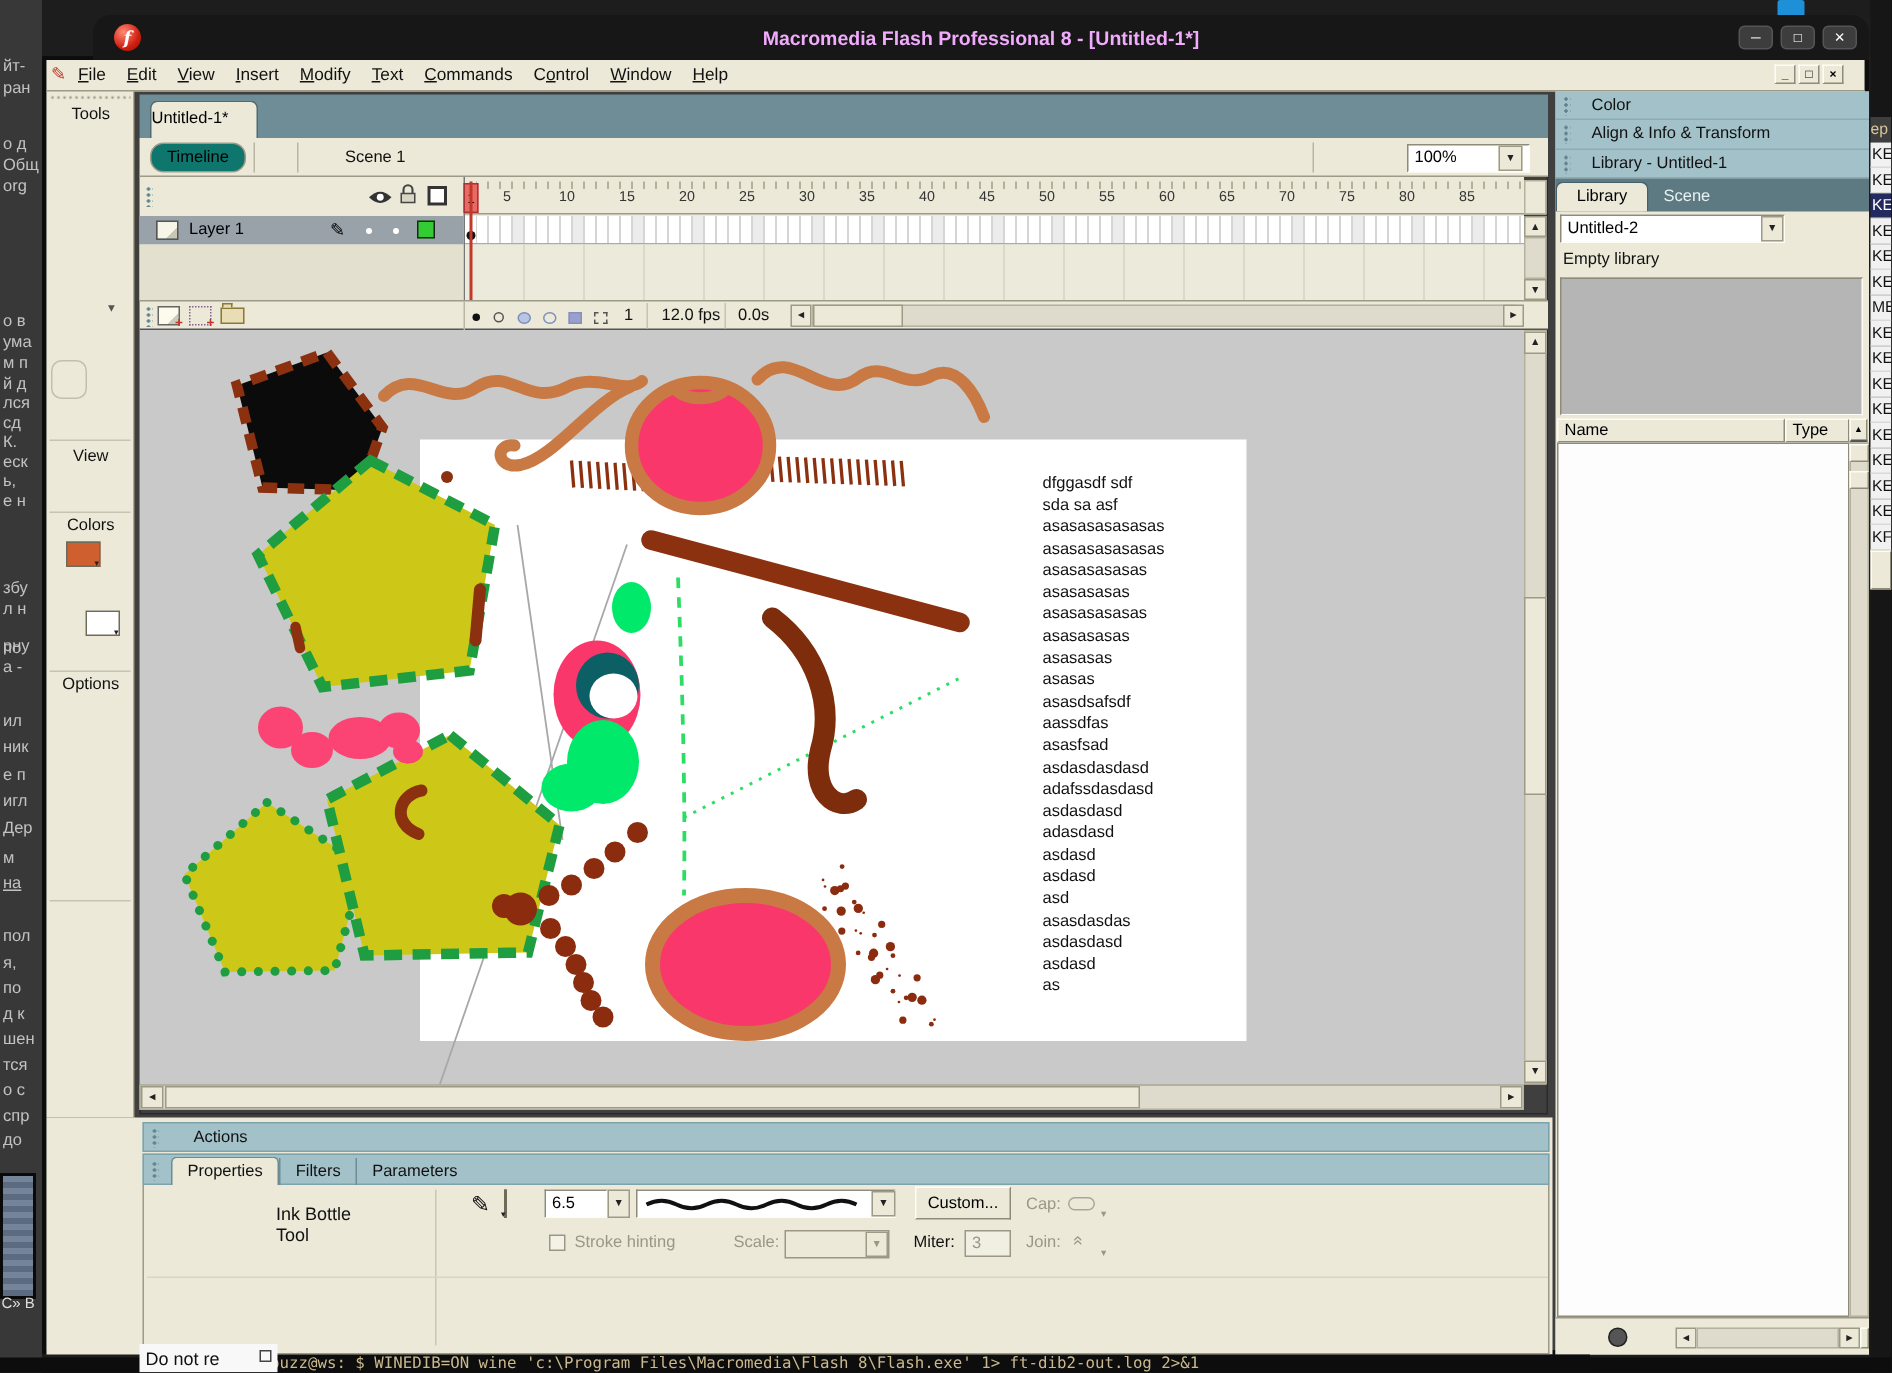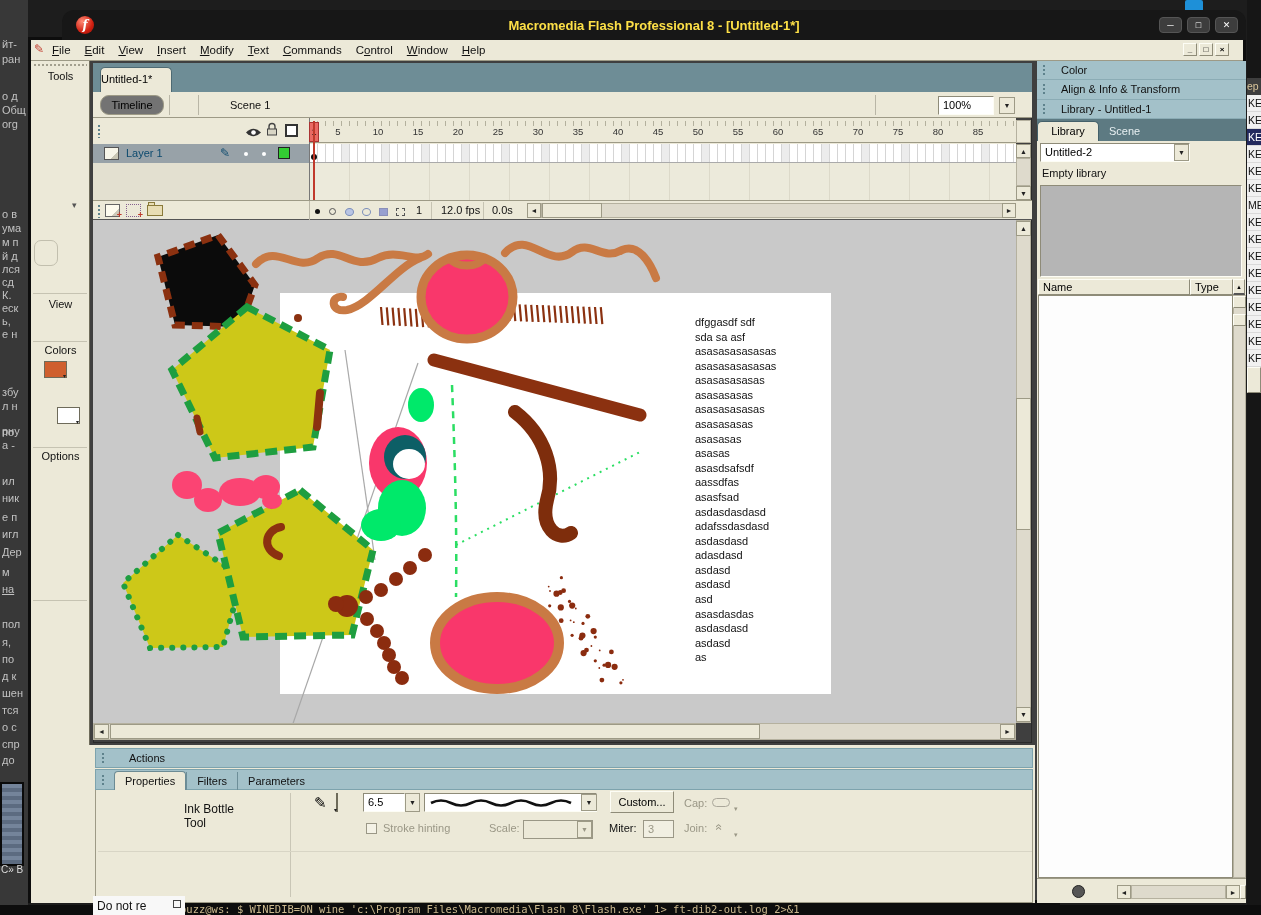--- a/index.html
+++ b/index.html
@@ -100,21 +100,21 @@
         <div class="rrow">KF</div>
     </div>
     <div class="abs b3d" style="left:0;top:367px;width:14px;height:26px"></div>
   </div>
   <div class="abs" style="left:1185px;top:0;width:18px;height:12px;background:#1e90d8;border-radius:2px"></div>
 
   <div class="abs" style="left:28px;top:37px;width:1218px;height:866px;background:#3f3f3f;border:3px solid #0d0d0d"></div>
 
   <div class="abs" style="left:62px;top:10px;width:1184px;height:30px;background:#171717;border-radius:12px 12px 0 0;display:flex;align-items:center">
     <span class="abs" style="left:14px;top:6px;width:18px;height:18px;border-radius:50%;background:radial-gradient(circle at 35% 30%,#ff8a75,#d01f10 60%,#8c0f05);color:#fff;font:italic bold 12px 'DejaVu Serif',serif;text-align:center;line-height:18px">f</span>
-    <span style="flex:1;text-align:center;color:#fde047;font-weight:bold;font-size:13px">Macromedia Flash Professional 8 - [Untitled-1*]</span>
+    <span style="flex:1;text-align:center;color:#f0abfc;font-weight:bold;font-size:13px">Macromedia Flash Professional 8 - [Untitled-1*]</span>
     <span class="abs" style="right:8px;top:7px;display:flex;gap:5px">
       <span class="winbtn">─</span>
       <span class="winbtn">□</span>
       <span class="winbtn">✕</span>
     </span>
   </div>
 
   <div class="abs" style="left:31px;top:40px;width:1212px;height:21px;background:#ece9d8;border-bottom:1px solid #9d9a86">
     <span class="abs" style="left:3px;top:2px;color:#c0392b;font-size:12px">✎</span>
     <span class="abs" style="left:14px;top:0">
@@ -145,42 +145,42 @@
     <div class="abs" style="left:2px;top:386px;width:54px;border-top:1px solid #c6c3b2"></div>
     <div class="abs t11" style="left:0;top:389px;width:59px;text-align:center">Options</div>
     <div class="abs" style="left:2px;top:539px;width:54px;border-top:1px solid #c6c3b2"></div>
   </div>
 
   <div class="abs" style="left:93px;top:63px;width:939px;height:680px;border:1px solid #2a2a2a"></div>
   <div class="abs" style="left:93px;top:63px;width:939px;height:29px;background:#6e8d96"></div>
   <div class="abs" style="left:100px;top:67px;width:72px;height:25px;background:#ece9d8;border:1px solid #4e6a73;border-bottom:none;border-radius:5px 5px 0 0;font-size:11px;text-align:left;line-height:23px"><span>Untitled-1*</span></div>
 
   <div class="abs" style="left:93px;top:92px;width:939px;height:26px;background:#ece9d8;border-bottom:1px solid #9d9a86">
-    <div class="abs" style="left:7px;top:3px;width:64px;height:20px;background:#737373;border:1px solid #9d9a86;border-radius:9px;font-size:11px;text-align:center;line-height:18px"><span>Timeline</span></div>
+    <div class="abs" style="left:7px;top:3px;width:64px;height:20px;background:#0f766e;border:1px solid #9d9a86;border-radius:9px;font-size:11px;text-align:center;line-height:18px"><span>Timeline</span></div>
     <div class="abs" style="left:76px;top:3px;height:20px;border-left:1px solid #b9b6a6"></div>
     <div class="abs" style="left:105px;top:3px;height:20px;border-left:1px solid #b9b6a6"></div>
     <span class="abs t11" style="left:137px;top:7px">Scene 1</span>
     <div class="abs" style="left:782px;top:3px;height:20px;border-left:1px solid #b9b6a6"></div>
-    <div class="abs sunk" style="left:845px;top:4px;width:56px;height:19px;font-size:11px;line-height:16px;padding-left:4px"><span>100%</span></div>
+    <div class="abs sunk" style="left:845px;top:4px;width:82px;height:19px;font-size:11px;line-height:16px;padding-left:4px"><span>100%</span></div>
     <div class="abs sb" style="left:906px;top:5px;width:16px;height:17px">▼</div>
   </div>
 
   <div class="abs" style="left:93px;top:118px;width:217px;height:82px;background:#ece9d8;border-right:1px solid #777">
     <div class="vgrip abs" style="left:4px;top:6px;height:14px"></div>
     <span class="abs" style="left:152px;top:6px"><svg width="17" height="11">
           <path d="M1,5.5 Q8.5,-2 16,5.5 Q8.5,13 1,5.5 Z" fill="#333"></path>
           <circle cx="8.5" cy="5.5" r="2.3" fill="#fff"></circle>
         </svg></span>
     <span class="abs" style="left:173px;top:4px"><svg width="12" height="14">
           <path d="M3,7 V4.5 a3,3 0 0 1 6,0 V7" fill="none" stroke="#444" stroke-width="1.4"></path>
           <rect x="1.5" y="7" width="9" height="6" fill="#d8d5c5" stroke="#444"></rect>
         </svg></span>
     <span class="abs" style="left:192px;top:6px;width:13px;height:13px;border:2px solid #333;background:#fff"></span>
 
-    <div class="abs" style="left:0;top:26px;width:216px;height:19px;background:#98a2a8;color:#0c4a6e">
+    <div class="abs" style="left:0;top:26px;width:216px;height:19px;background:#98a2a8;color:#000000">
       <span class="abs" style="left:11px;top:3px;width:15px;height:13px;background:linear-gradient(135deg,#f7f5e8 70%,#c9c6b4 70%);border:1px solid #555"></span>
       <span class="abs" style="left:33px;top:3px;font-size:11px">Layer 1</span>
       <span class="abs" style="left:127px;top:2px;font-size:12px">✎</span>
       <span class="abs" style="left:151px;top:8px;width:4px;height:4px;border-radius:50%;background:#fff"></span>
       <span class="abs" style="left:169px;top:8px;width:4px;height:4px;border-radius:50%;background:#fff"></span>
       <span class="abs" style="left:185px;top:3px;width:12px;height:12px;background:#33cc33;border:1px solid #222"></span>
     </div>
     <div class="abs" style="left:0;top:45px;width:216px;height:37px;background:#e3e0d0"></div>
   </div>
 

